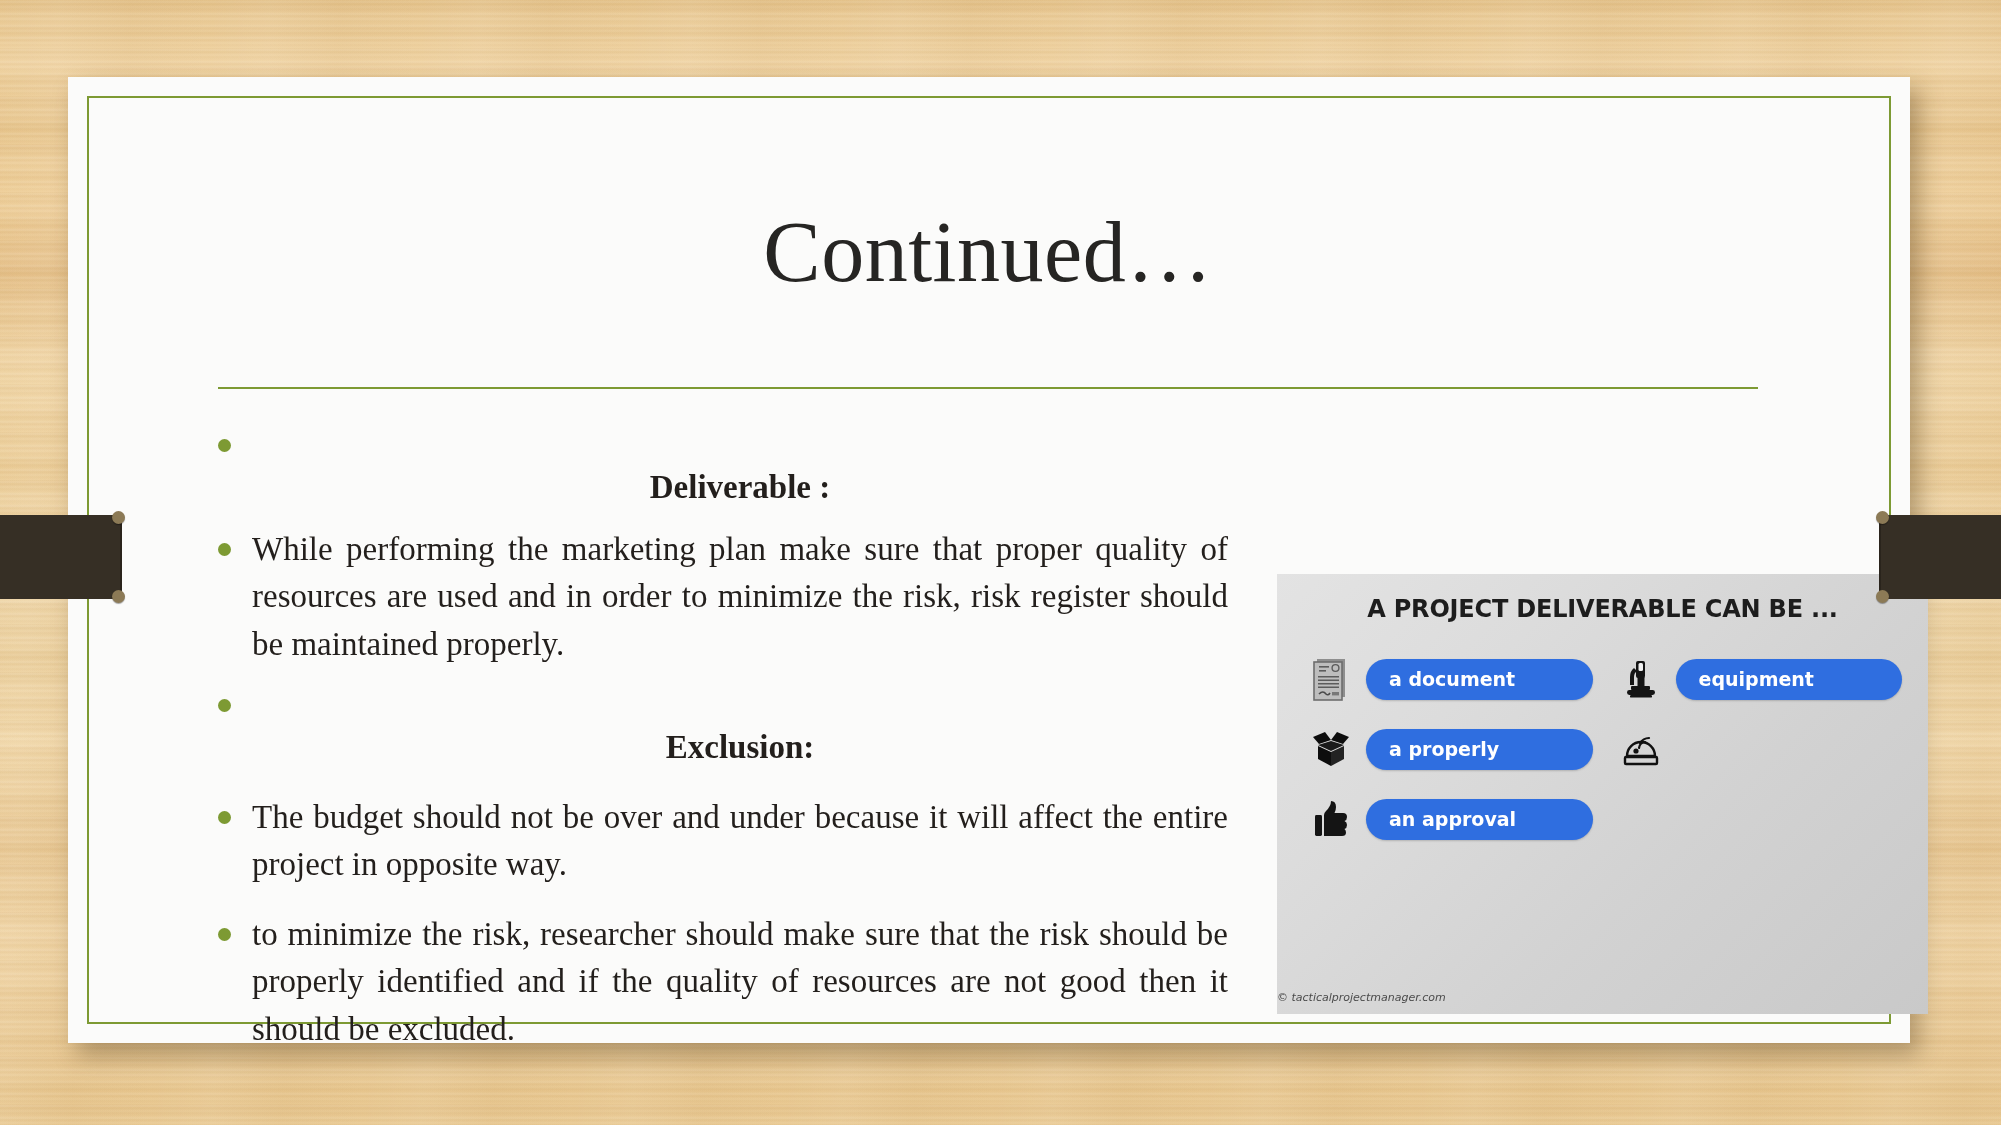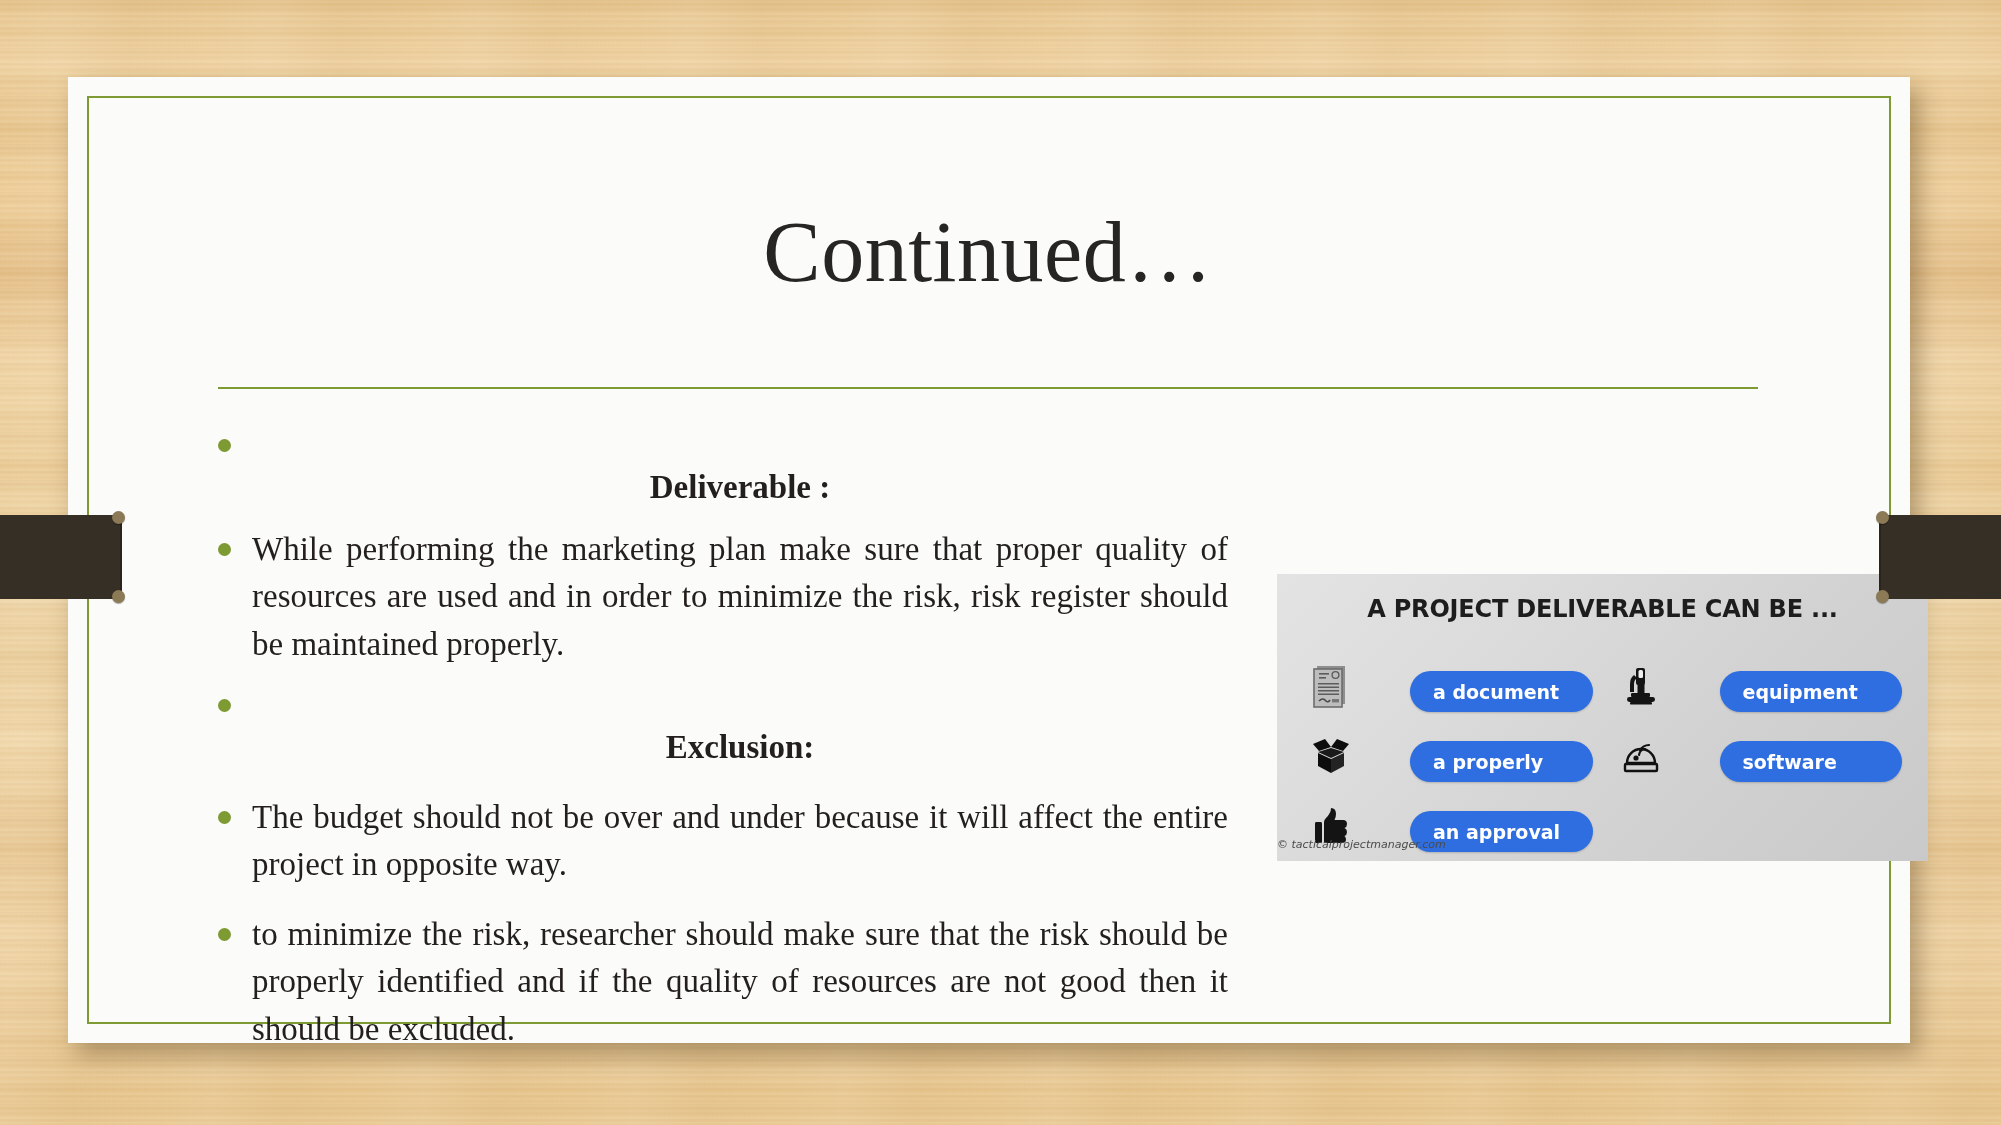--- a/index.html
+++ b/index.html
@@ -179,21 +179,21 @@
     margin-top: 42px;
   }
   .bullet-row.gap-below { margin-bottom: 22px; }
 
   
   #infographic {
     position: absolute;
     left: 1209px;
     top: 497px;
     width: 651px;
-    height: 287px;
+    height: 440px;
     background: linear-gradient(135deg, #e3e3e3 0%, #dcdcdc 28%, #d2d2d2 62%, #c9c9c9 100%);
     overflow: hidden;
   }
   #infographic-title {
     position: absolute;
     left: 0;
     right: 0;
     top: 21px;
     text-align: center;
     font-family: "DejaVu Sans", sans-serif;
@@ -208,22 +208,21 @@
     top: 72px;
     right: 26px;
     display: grid;
     grid-template-columns: 1fr 1fr;
     grid-template-rows: repeat(3, 66px);
     row-gap: 4px;
     column-gap: 22px;
   }
   .deliverable-item {
     display: flex;
-    align-items: flex-end;
-    gap: 44px;
+    align-items: center;
   }
   .deliverable-icon {
     flex: 0 0 auto;
     width: 52px;
     height: 52px;
     display: flex;
     align-items: center;
     justify-content: center;
     margin-right: 9px;
   }
@@ -365,21 +364,20 @@
       <div class="deliverable-item">
         <span class="deliverable-icon">
           <svg width="42" height="40" viewBox="0 0 42 40">
             <path d="M7 27 a14 14 0 0 1 28 0 Z" fill="none" stroke="#111" stroke-width="2.4"></path>
             <circle cx="16" cy="22" r="2.6" fill="#111"></circle>
             <path d="M19 19 a7 7 0 0 1 6 -6" fill="none" stroke="#111" stroke-width="2.2" stroke-linecap="round"></path>
             <path d="M20 14 a11 11 0 0 1 9 -5" fill="none" stroke="#111" stroke-width="2.2" stroke-linecap="round"></path>
             <rect x="5" y="28" width="32" height="7" rx="1" fill="none" stroke="#111" stroke-width="2.4"></rect>
           </svg>
         </span>
-        <span class="deliverable-pill">software</span>
       </div>
 
 
       <div class="deliverable-item">
         <span class="deliverable-icon">
           <svg width="42" height="44" viewBox="0 0 42 44">
             <rect x="5" y="18" width="7" height="21" rx="1.4" fill="#141414"></rect>
             <path d="M14 39 L14 18 Q14 16 16 14 Q21 9 21 4 Q26 4 26 10 Q26 13 24.5 16 L33 16 Q37 16 37 20 Q37 23 34.5 24 Q37 25 37 28 Q37 31 34.5 32 Q36 33 36 35.5 Q36 39 32 39 Z" fill="#141414"></path>
           </svg>
         </span>

